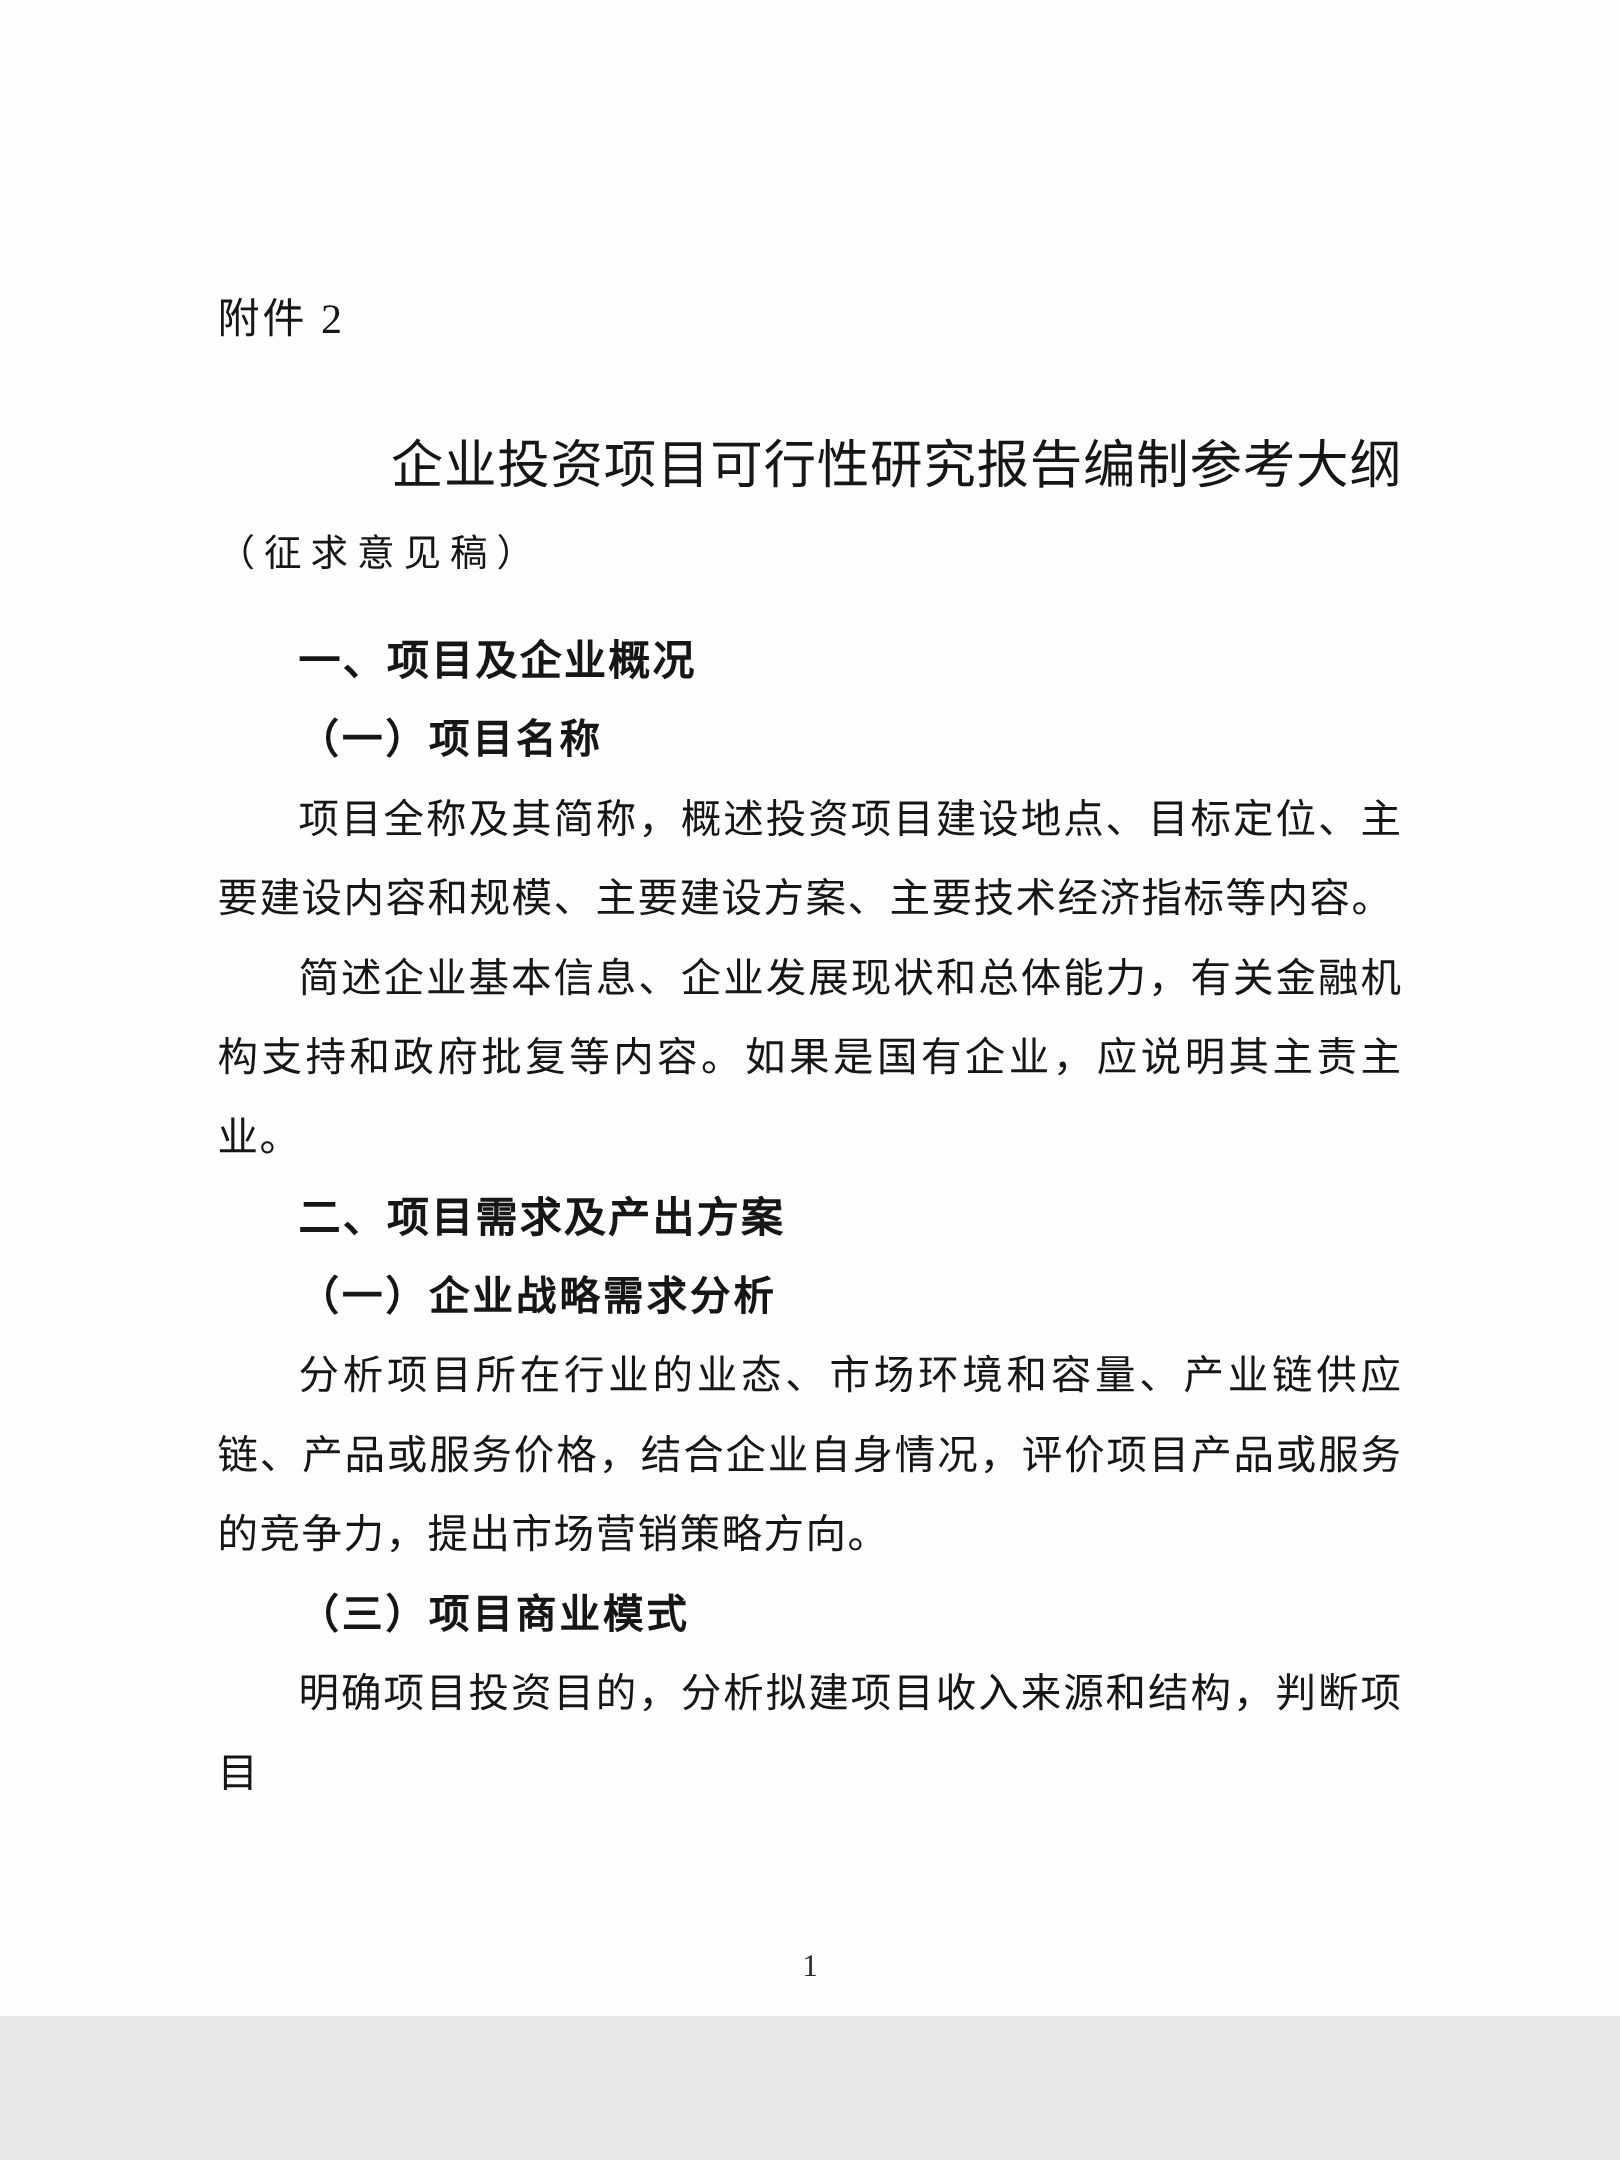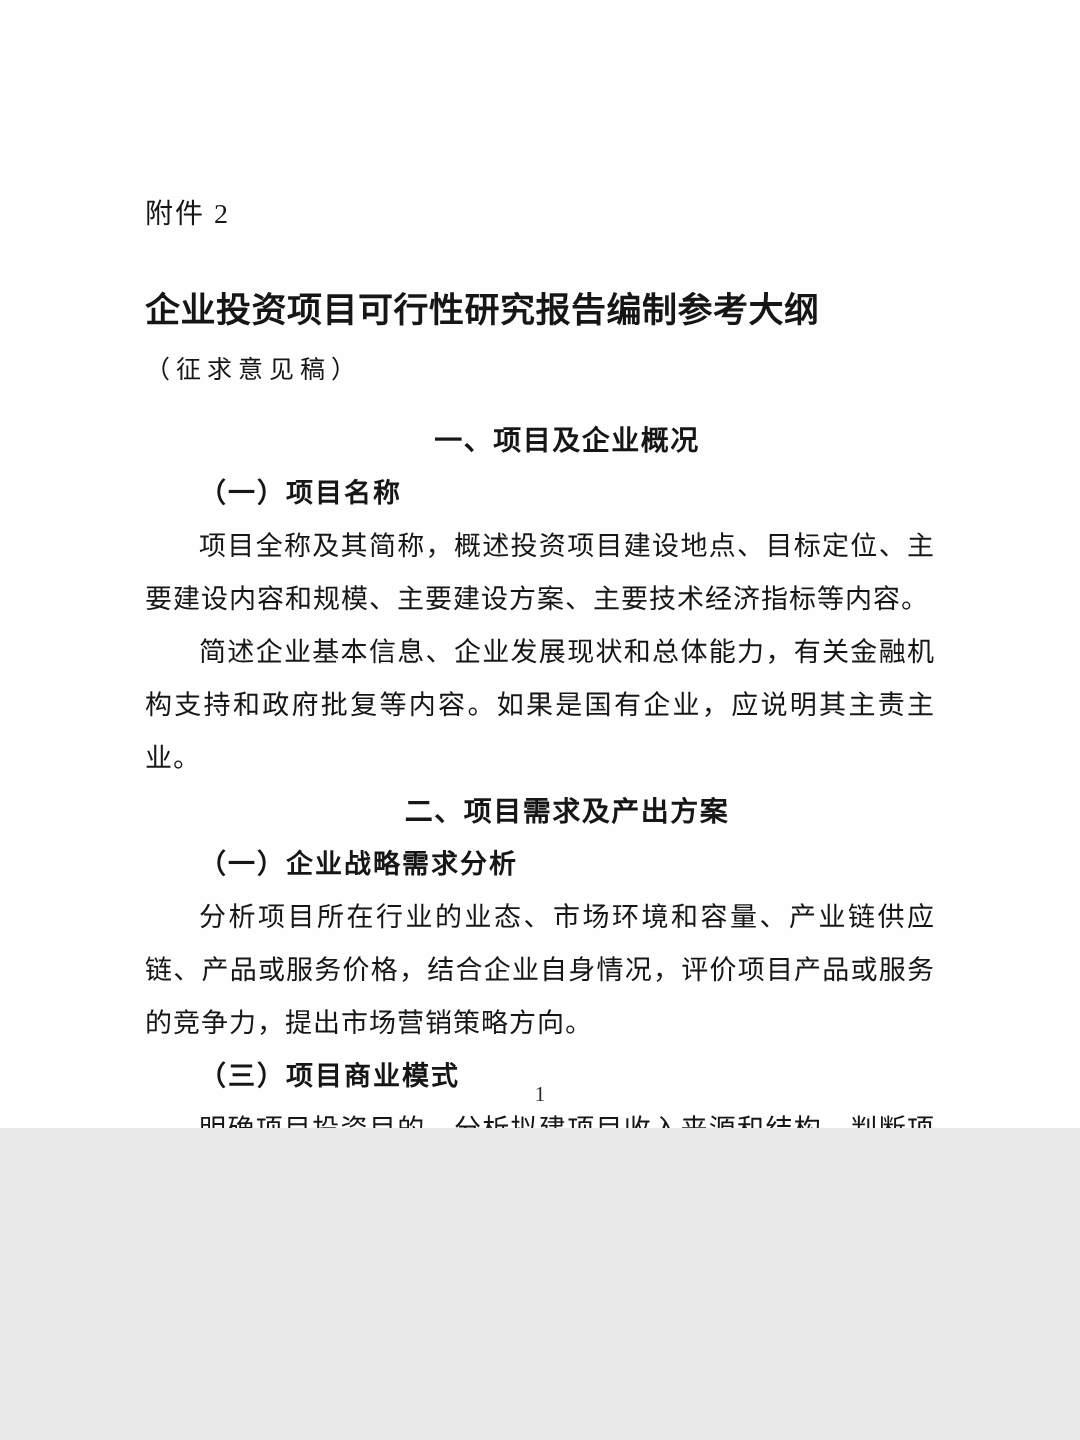--- a/index.html
+++ b/index.html
@@ -3,40 +3,40 @@
 <meta charset="utf-8">
 <style>
   html, body {
     margin: 0;
     padding: 0;
     background: #e8e8e8;
   }
   .page {
     position: relative;
     width: 1080px;
-    height: 1128px;
+    height: 1344px;
     margin: 0 auto;
     background: #fefefe;
     box-sizing: border-box;
     padding: 198px 145px 0 145px;
     color: #161616;
     font-family: "Liberation Serif", "DejaVu Serif", serif;
     overflow: hidden;
   }
   .attachment-label {
     font-size: 28px;
     line-height: 32px;
     margin: 0 0 58px 0;
     letter-spacing: 2px;
   }
   .doc-title {
     font-size: 35px;
     line-height: 46px;
-    font-weight: 700;
-    text-align: left;
+    font-weight: 400;
+    text-align: right;
     margin: 0 0 20px 0;
     letter-spacing: 0.5px;
   }
   .doc-subtitle {
     font-size: 25px;
     line-height: 32px;
     text-align: left;
     letter-spacing: 6px;
     margin: 0 0 28px 0;
   }
@@ -44,21 +44,20 @@
     margin: 0;
     font-size: 27px;
     line-height: 53px;
   }
   .h1 {
     font-family: "Liberation Sans", "DejaVu Sans", sans-serif;
     font-weight: 700;
     font-size: 28px;
     padding-left: 54px;
     letter-spacing: 1.5px;
-    text-align: center;
   }
   .h2 {
     font-size: 27px;
     padding-left: 54px;
     letter-spacing: 2px;
   }
   .para {
     text-align: justify;
     text-justify: inter-character;
     text-indent: 2em;

